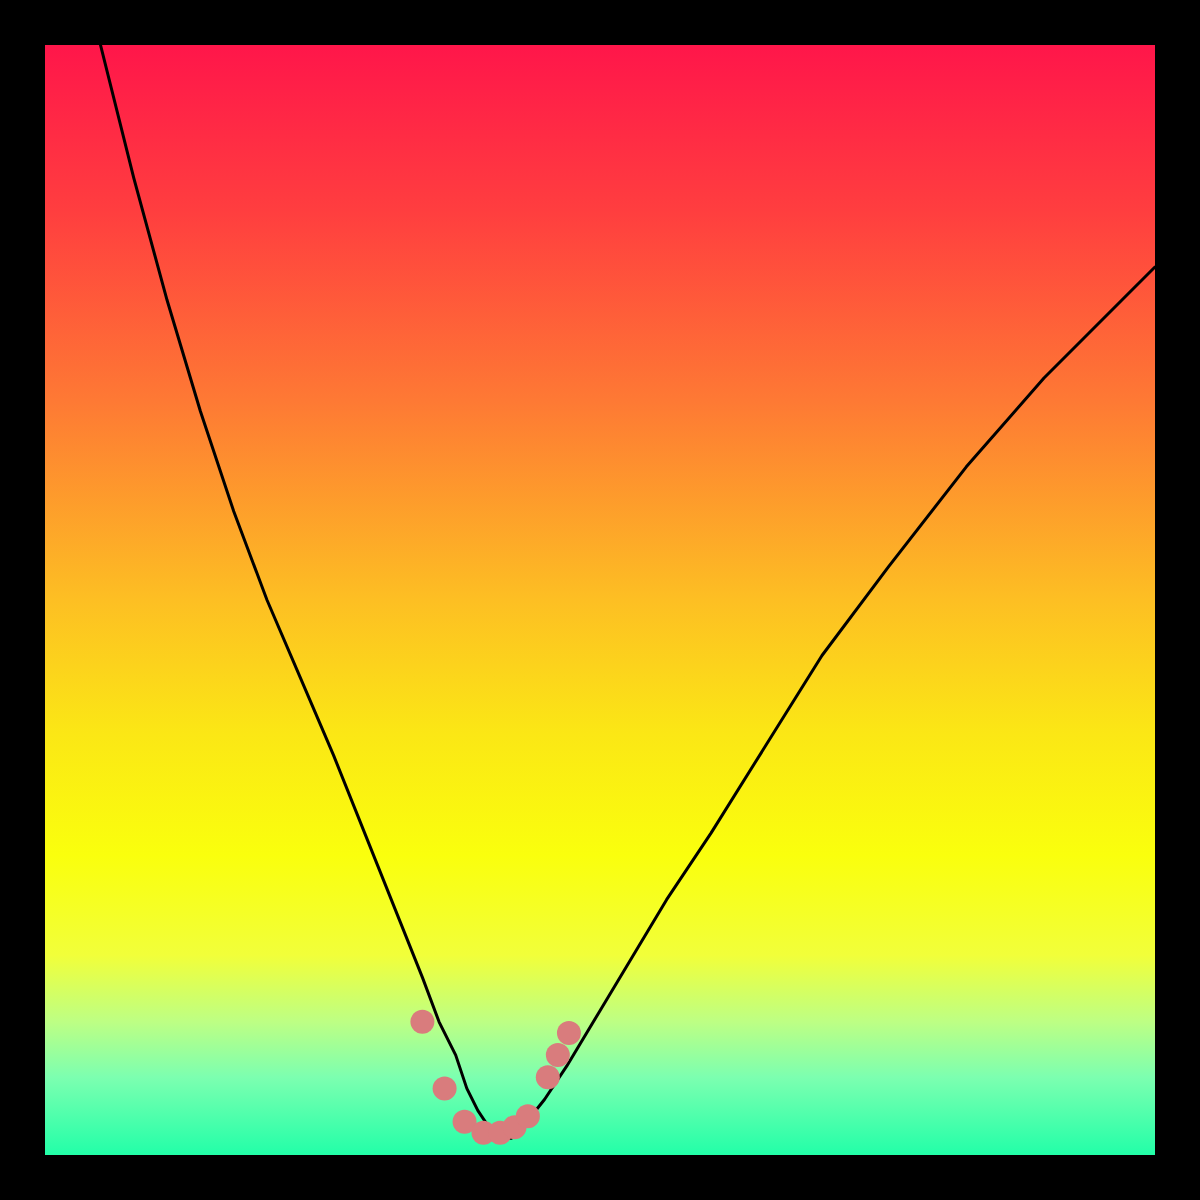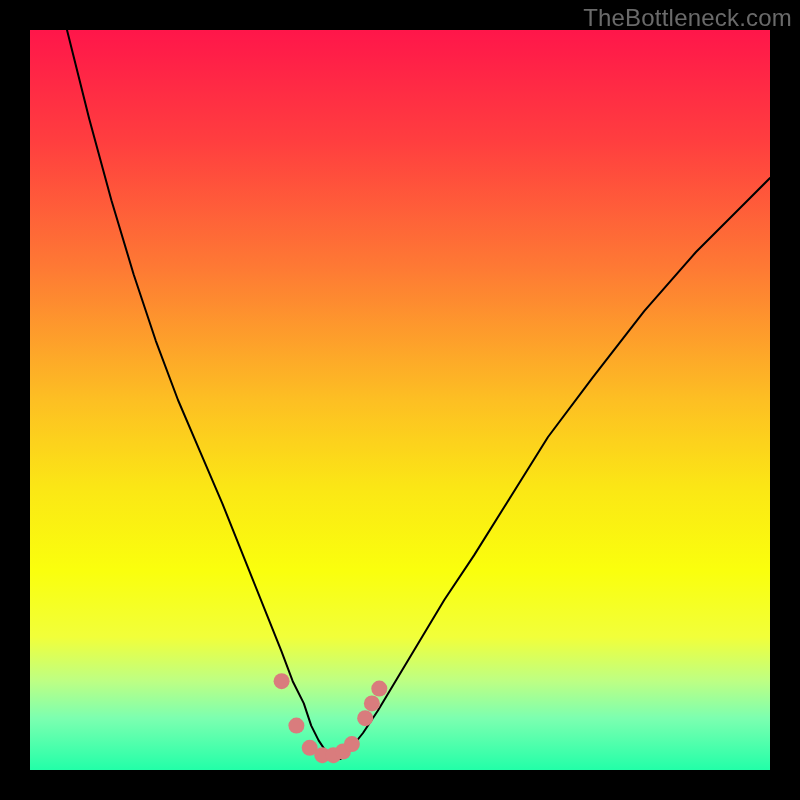--- a/index.html
+++ b/index.html
@@ -33,21 +33,20 @@
     font-size: 24px;
     font-weight: 500;
     letter-spacing: 0.2px;
     z-index: 5;
   }
 </style>
 </head>
 <body>
 
 <div class="frame">
-  <div class="watermark">TheBottleneck.com</div>
   <div class="plot-area">
     <svg id="chart-svg" width="740" height="740" viewBox="0 0 740 740">
       <defs>
         <linearGradient id="bg-grad" x1="0" y1="0" x2="0" y2="1">
             <stop offset="0%" stop-color="#ff164a"></stop>
             <stop offset="15%" stop-color="#ff3e3f"></stop>
             <stop offset="32%" stop-color="#fe7934"></stop>
             <stop offset="50%" stop-color="#fdbf23"></stop>
             <stop offset="62%" stop-color="#fbe715"></stop>
             <stop offset="73%" stop-color="#faff0d"></stop>

